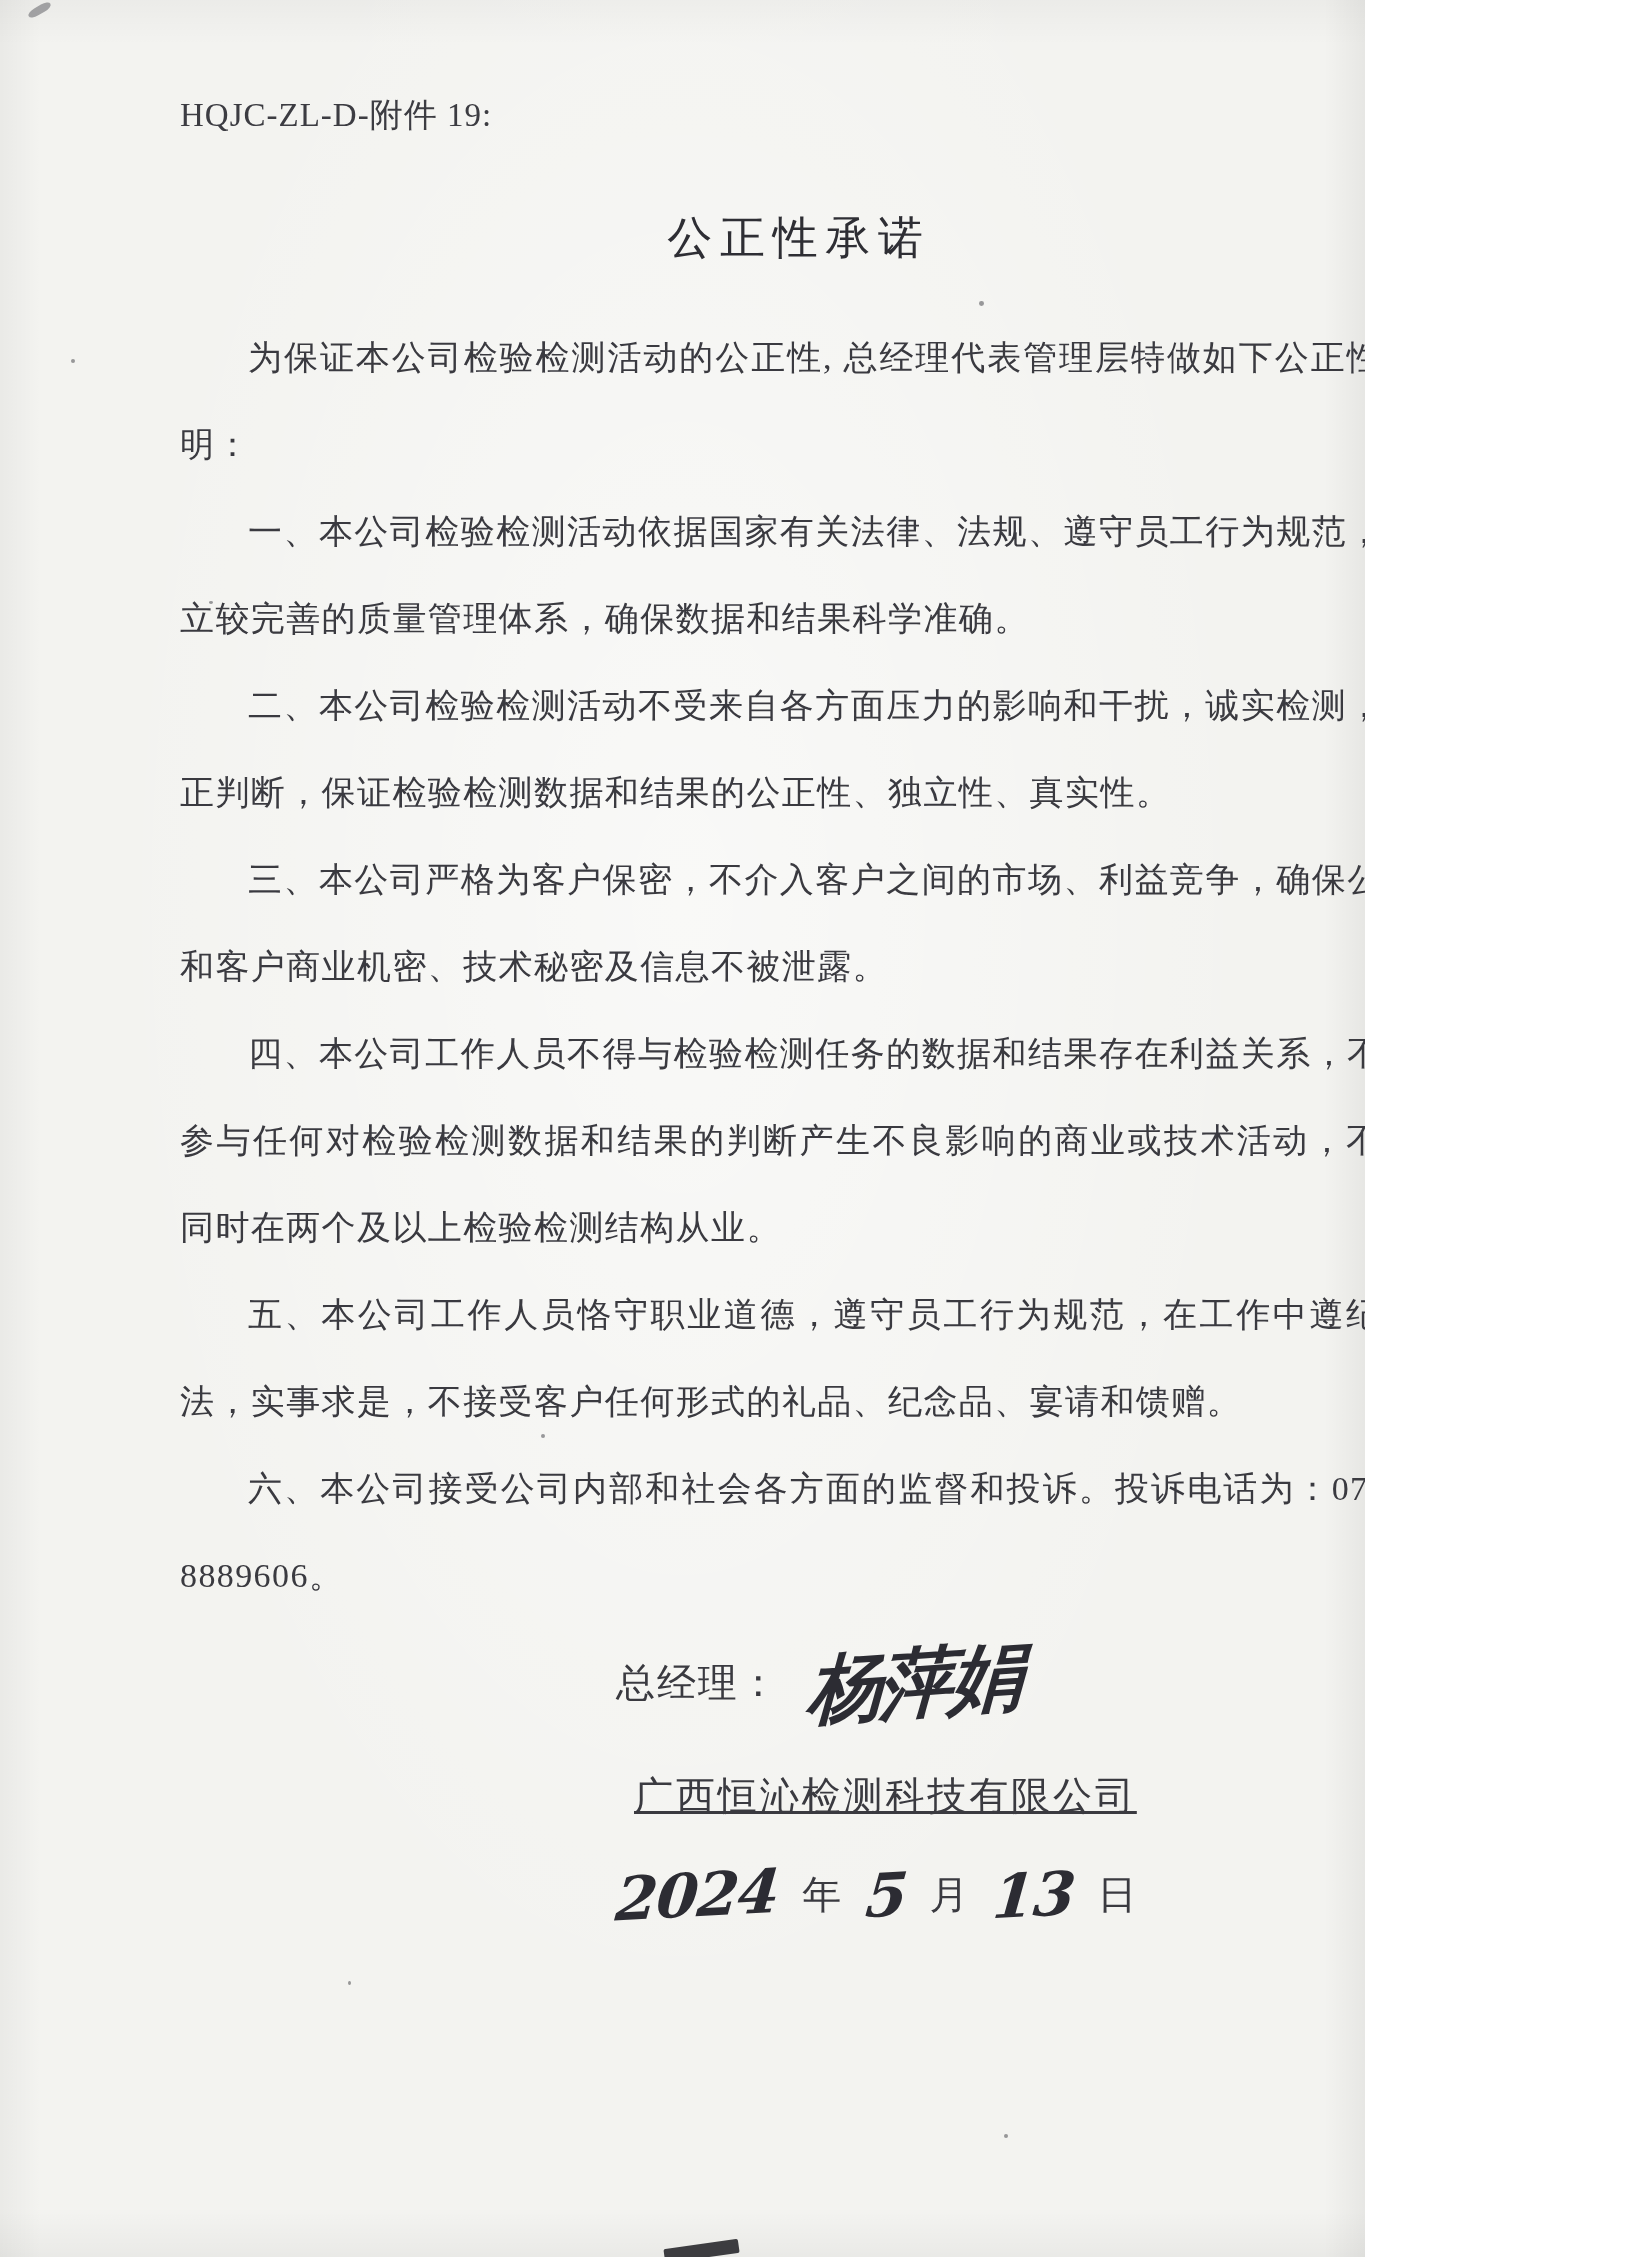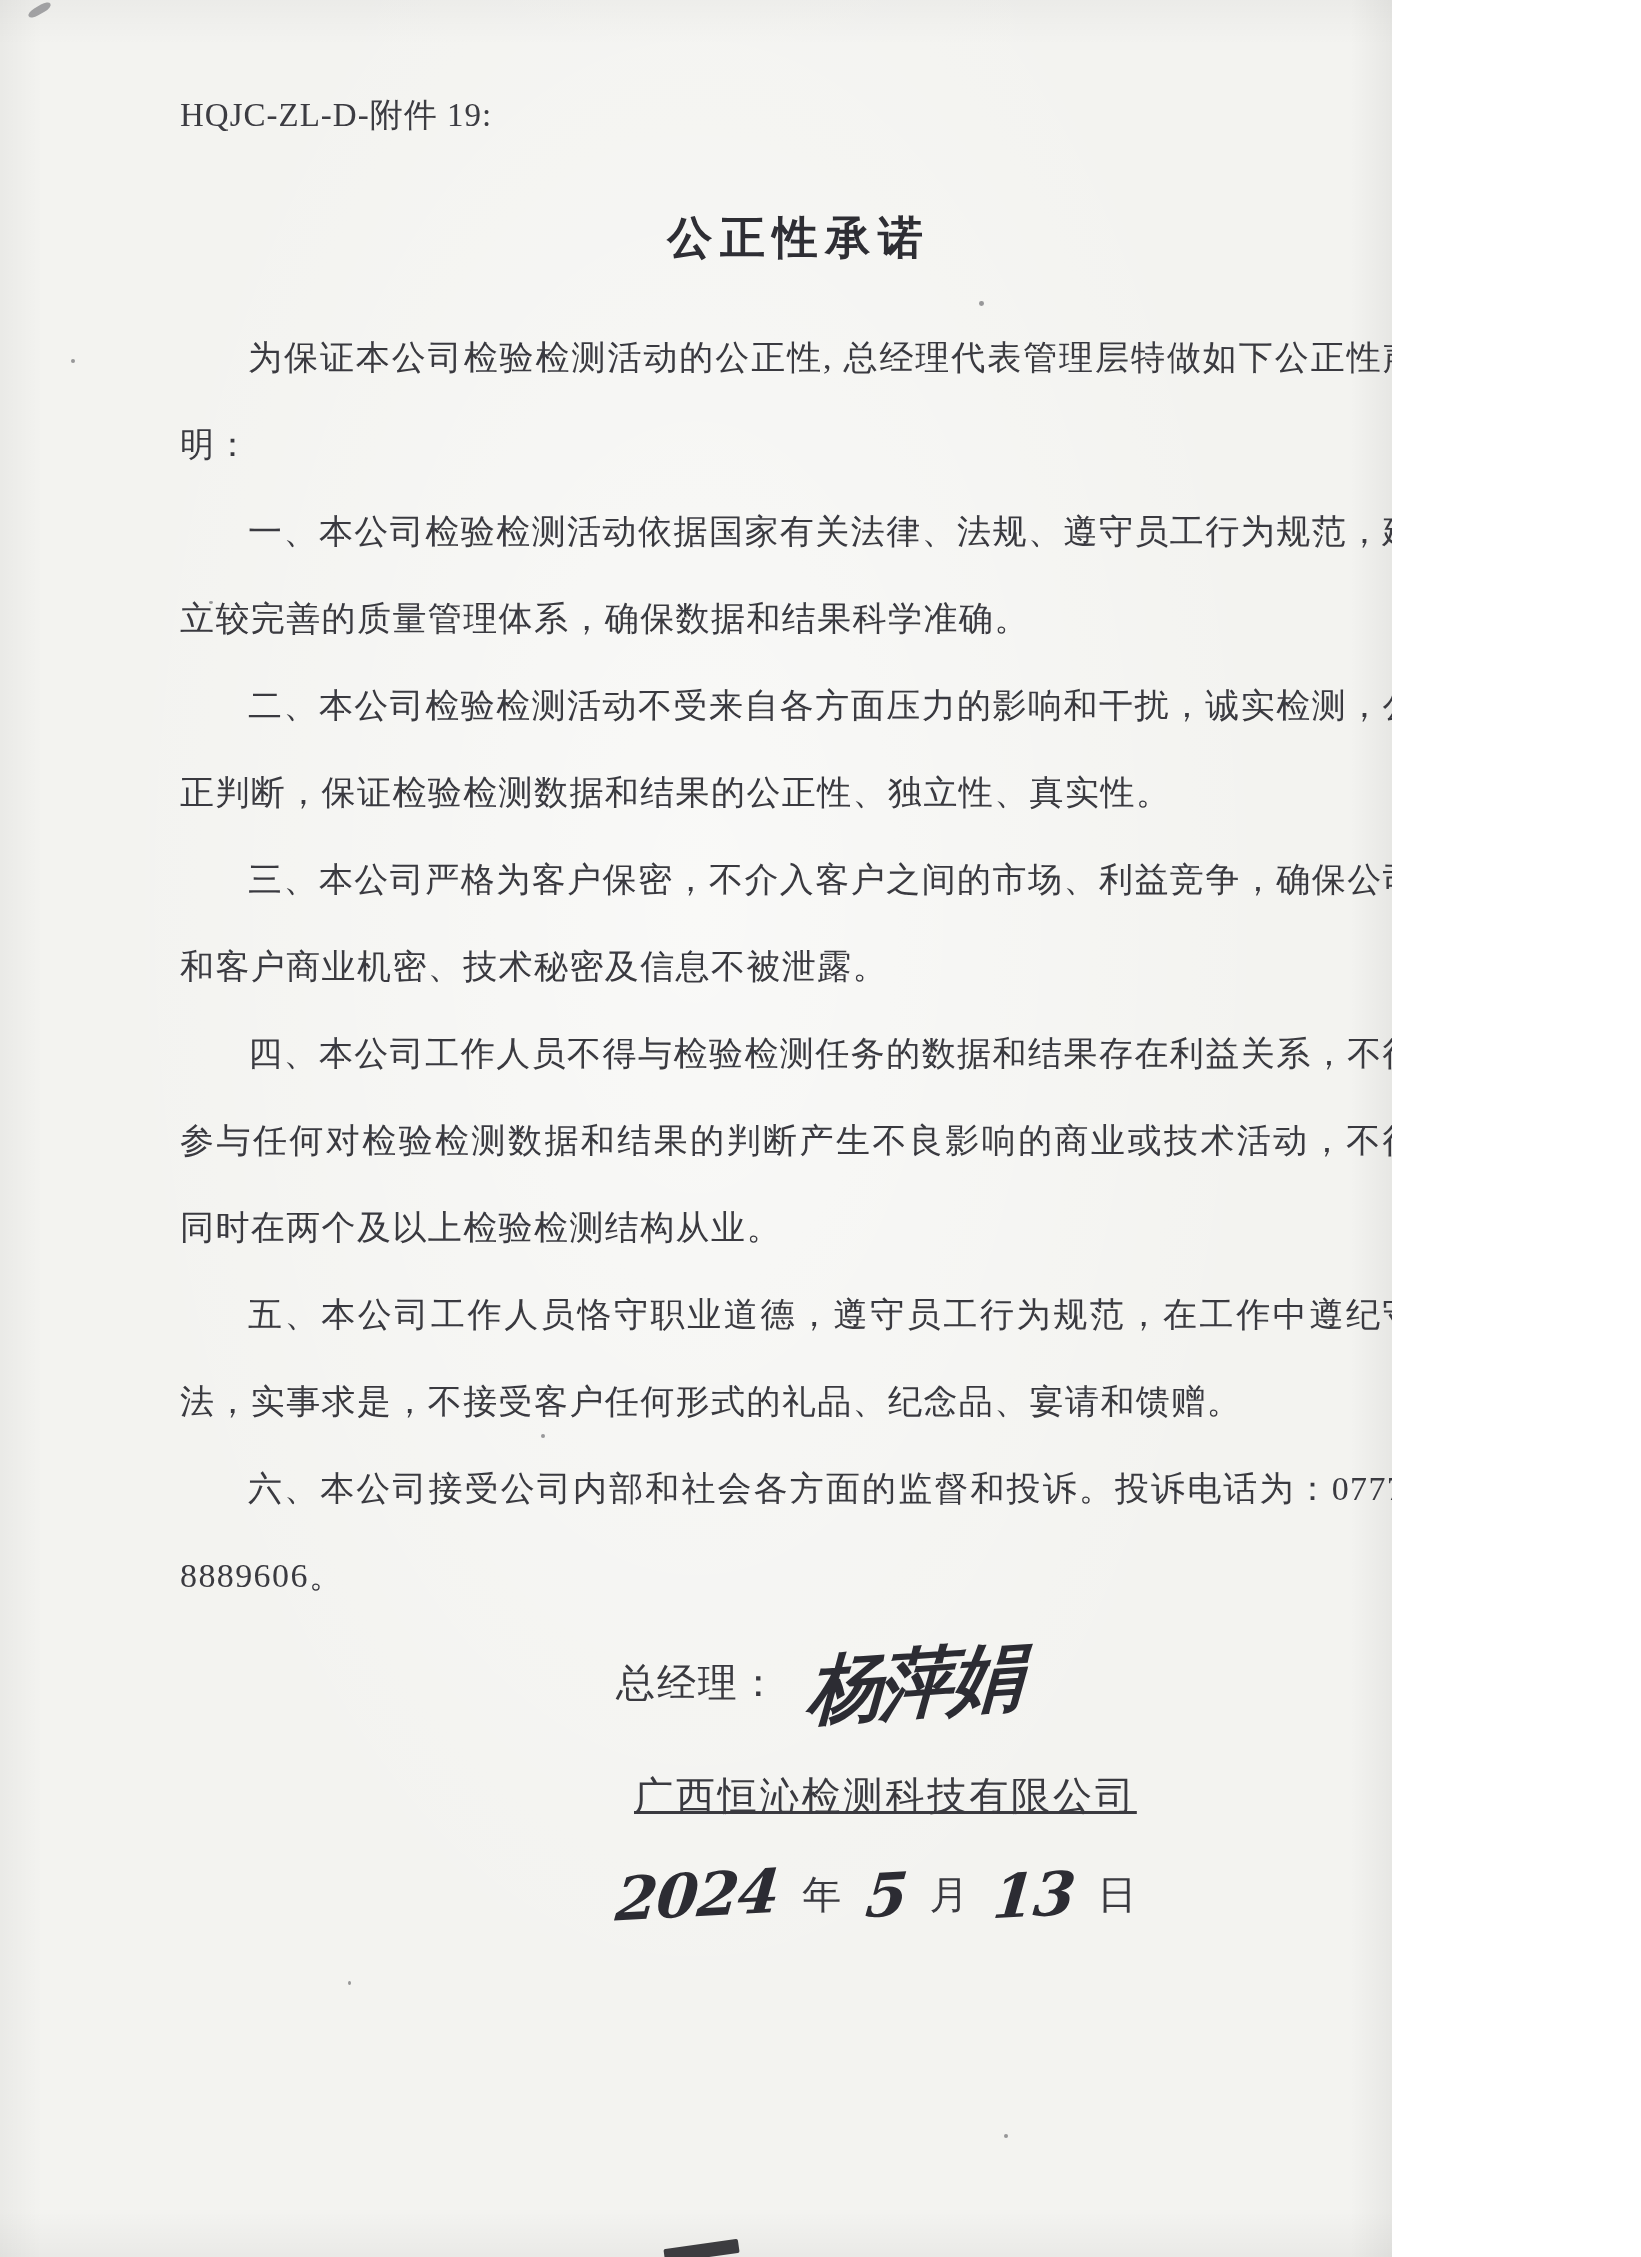--- a/index.html
+++ b/index.html
@@ -7,37 +7,36 @@
     position:relative;
     width:1365px;height:2257px;
     background:#f3f3f0;
     background-image:
       radial-gradient(ellipse at 50% 40%, rgba(255,255,255,0.5) 0%, rgba(0,0,0,0) 60%),
       linear-gradient(90deg, rgba(0,0,0,0.04) 0%, rgba(0,0,0,0) 3%, rgba(0,0,0,0) 97%, rgba(0,0,0,0.05) 100%),
       linear-gradient(180deg, rgba(0,0,0,0.03) 0%, rgba(0,0,0,0) 2%, rgba(0,0,0,0) 98%, rgba(0,0,0,0.04) 100%);
     font-family:"Liberation Serif","DejaVu Serif",serif;
     color:#38383d;
     overflow:hidden;
-    padding-left:27px;
   }
   .content{
     position:absolute;
     left:180px;top:93px;
     width:1238px;
   }
   .doc-code{
     font-size:33px;
     letter-spacing:1px;
     color:#3c3c42;
   }
   .title{
     margin:70px 0 46px 0;
     text-align:center;
     font-size:45px;
-    font-weight:bold;
+    font-weight:normal;
     letter-spacing:7.7px;
     color:#2e2e34;
   }
   p.body{
     margin:0;
     font-size:34px;
     line-height:87px;
     text-align:justify;
     text-indent:2em;
     letter-spacing:1.4px;

